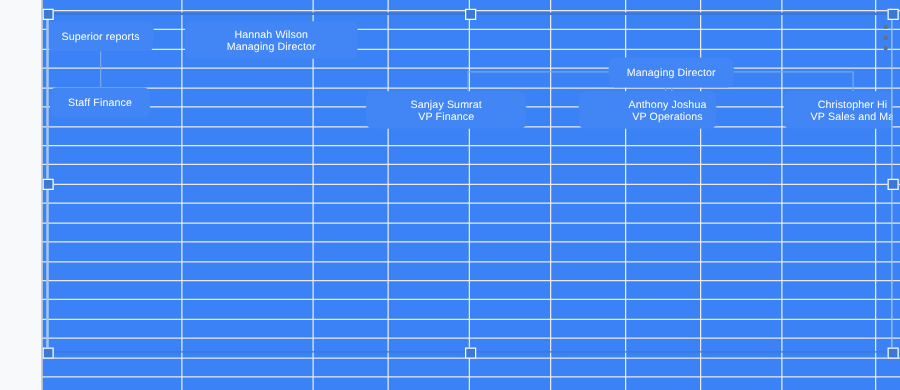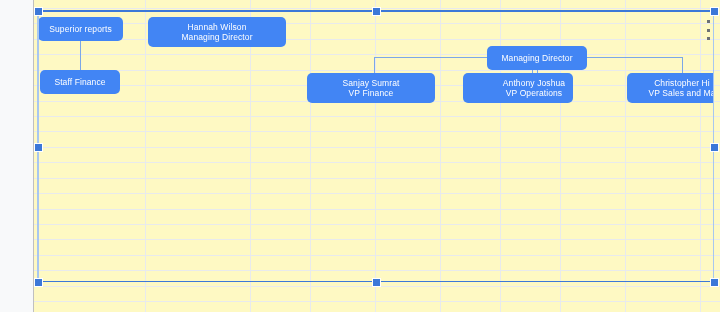--- a/index.html
+++ b/index.html
@@ -2,21 +2,21 @@
 <html><head>
 <meta charset="utf-8">
 <style>
   html,body{margin:0;padding:0;}
   body{
     width:720px;height:312px;overflow:hidden;
     background:#ffffff;
     font-family:"Liberation Sans","DejaVu Sans",sans-serif;
     -webkit-font-smoothing:antialiased;
   }
-  #sheet{position:relative;width:720px;height:312px;background:#fef9c3;text-decoration:underline;}
+  #sheet{position:relative;width:720px;height:312px;background:#3b82f6;text-decoration:underline;}
 
   
   .row-header-col{
     position:absolute;left:0;top:0;width:33px;height:312px;
     background:#f8f9fa;border-right:1px solid #c0c0c0;
     z-index:6;
   }
   .row-head{
     position:absolute;left:0;width:33px;
     box-sizing:border-box;
@@ -148,21 +148,21 @@
         <div class="conn v" style="left: 500px; top: 60px; height: 16px;"></div>
         <div class="conn h" style="left: 337px; top: 47px; width: 308px;"></div>
         <div class="conn v" style="left: 337px; top: 47px; height: 16px;"></div>
         <div class="conn v" style="left: 495px; top: 47px; height: 16px;"></div>
         <div class="conn v" style="left: 645px; top: 47px; height: 16px;"></div>
         <div class="node" style="left: 1px; top: 7px; width: 85px; height: 24px;">Superior reports</div>
         <div class="node" style="left: 111px; top: 7px; width: 138px; height: 30px;">Hannah Wilson
 Managing Director</div>
         <div class="node" style="left: 450px; top: 36px; width: 100px; height: 24px;">Managing Director</div>
         <div class="node" style="left: 3px; top: 60px; width: 80px; height: 24px;">Staff Finance</div>
-        <div class="node" style="left: 270px; top: 63px; width: 128px; height: 30px;">Sanjay Sumrat
+        <div class="node" style="left: 256px; top: 63px; width: 128px; height: 30px;">Sanjay Sumrat
 VP Finance</div>
         <div class="node" style="left: 426px; top: 63px; width: 110px; height: 30px; padding-left: 36px;">Anthony Joshua
 VP Operations</div>
         <div class="node" style="left: 590px; top: 63px; width: 110px; height: 30px;">Christopher Hi
 VP Sales and Ma</div>
       </div>
   </div>
 
   <div class="sel-line sel-top"></div>
   <div class="sel-line sel-bottom"></div>

